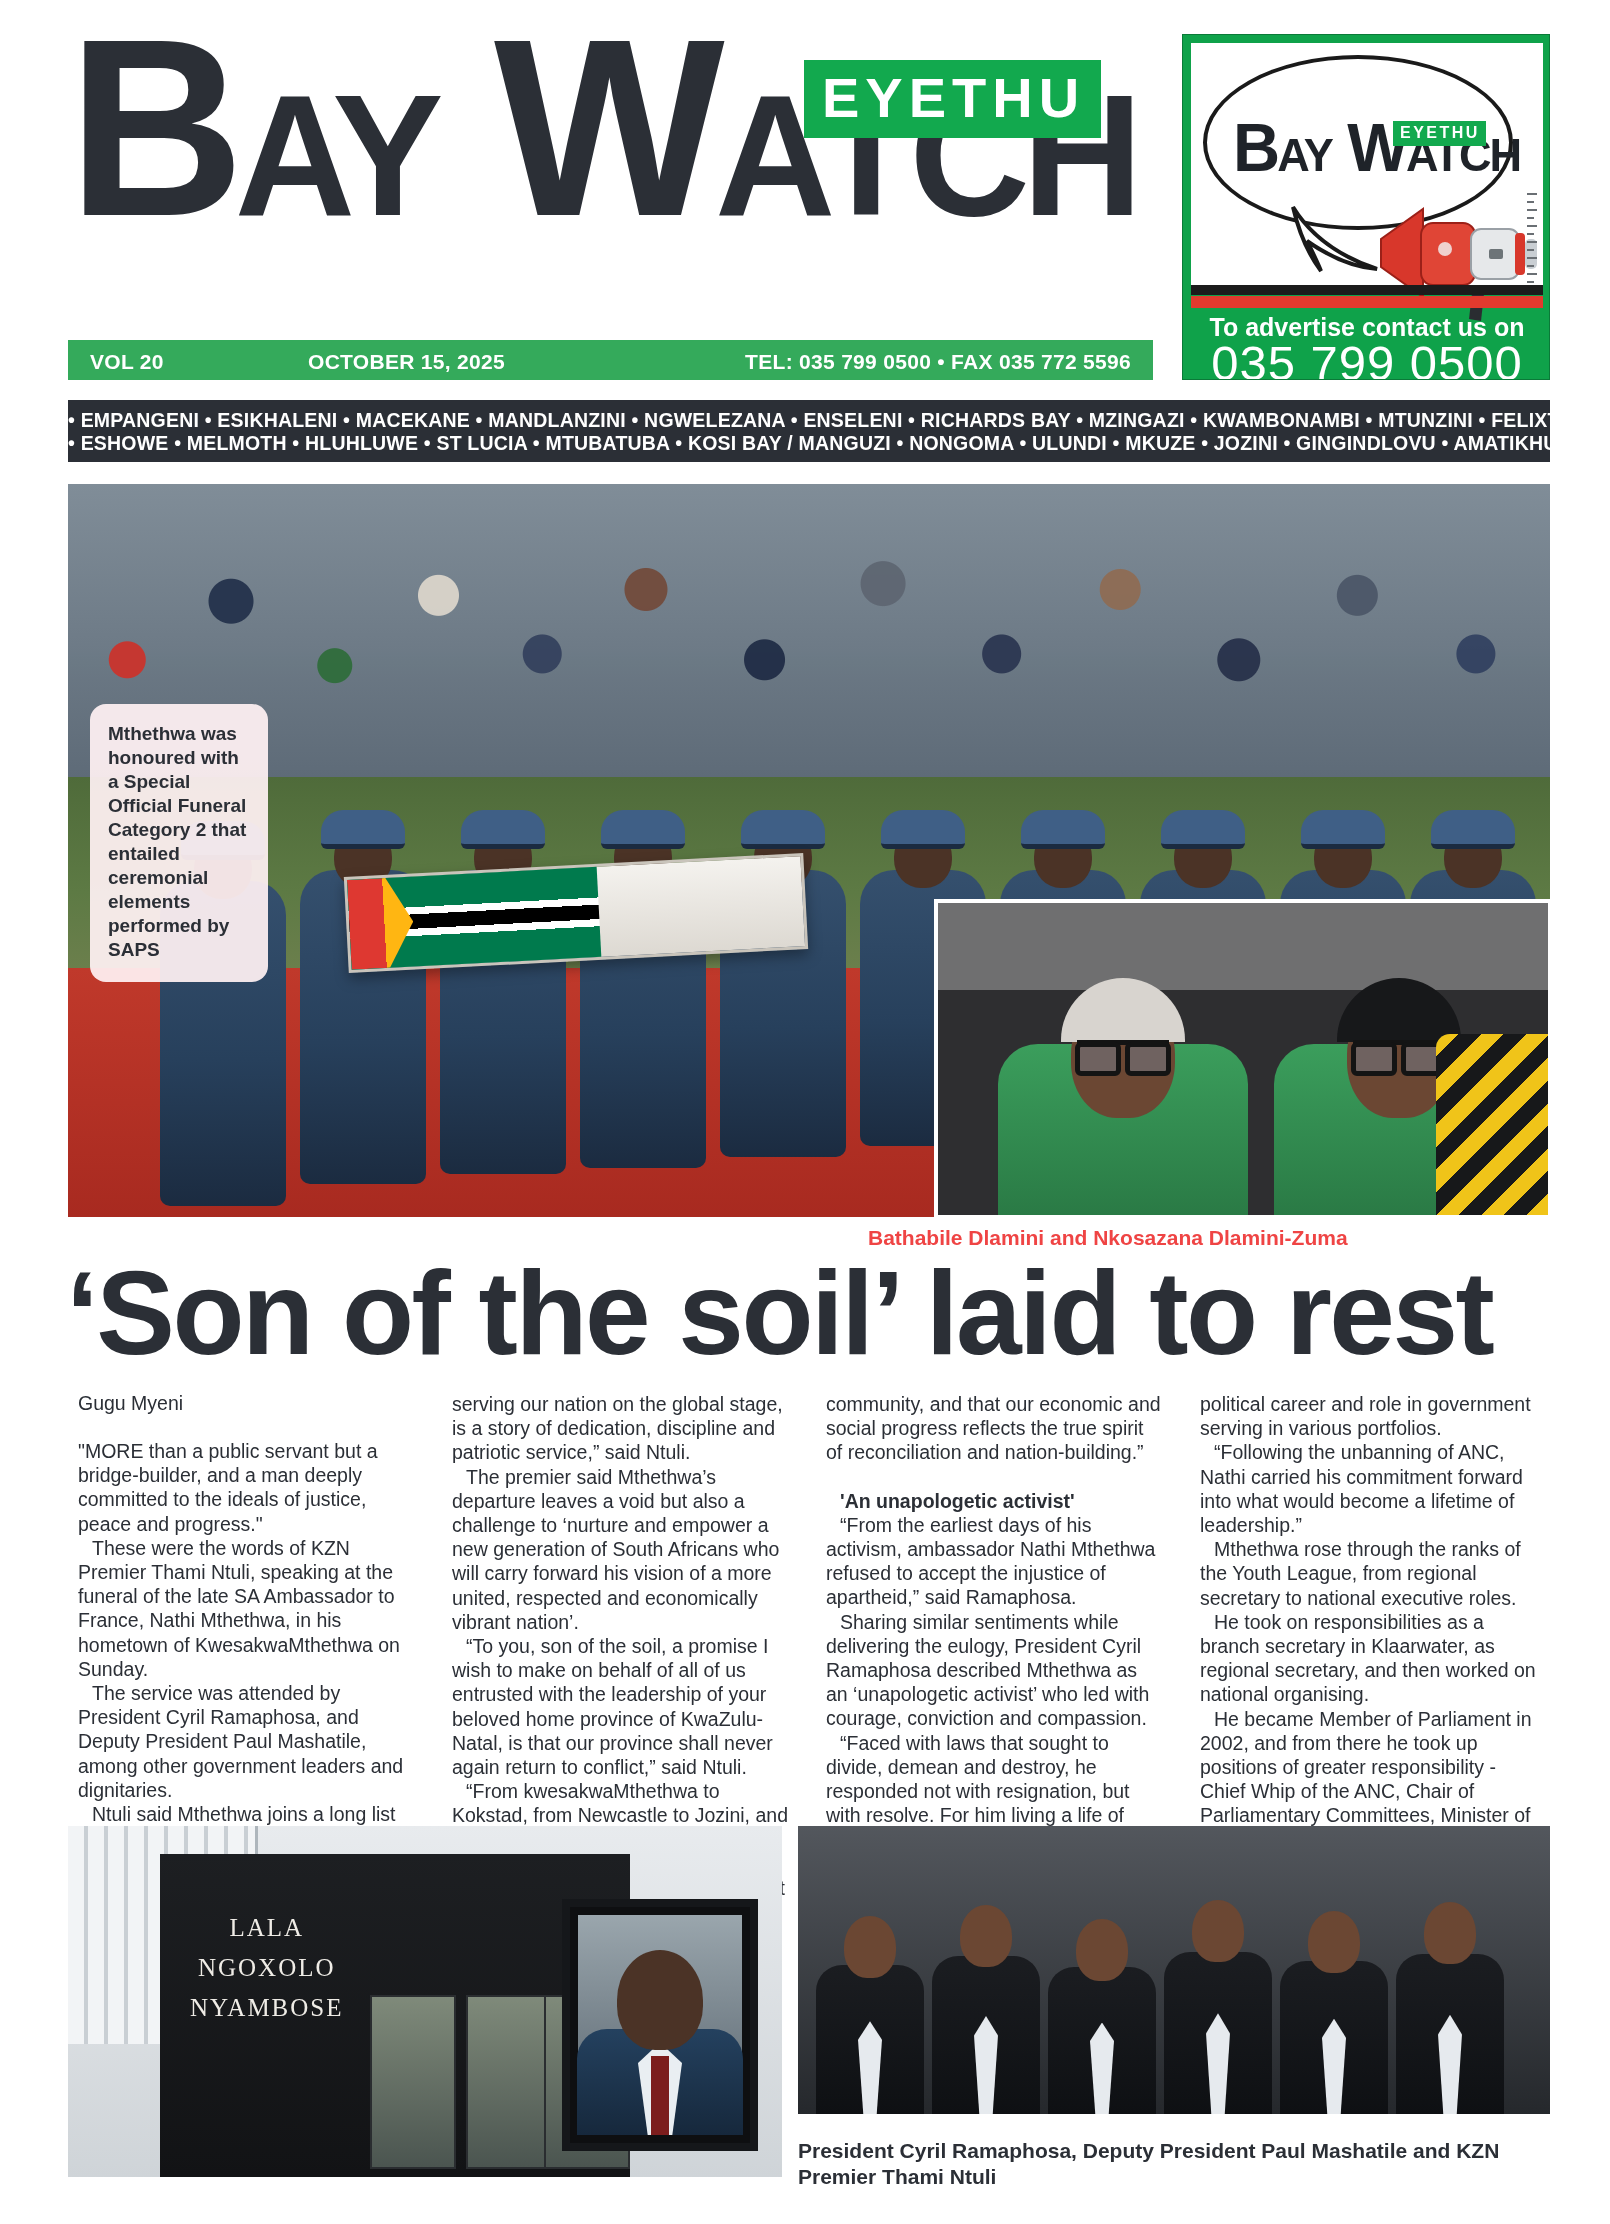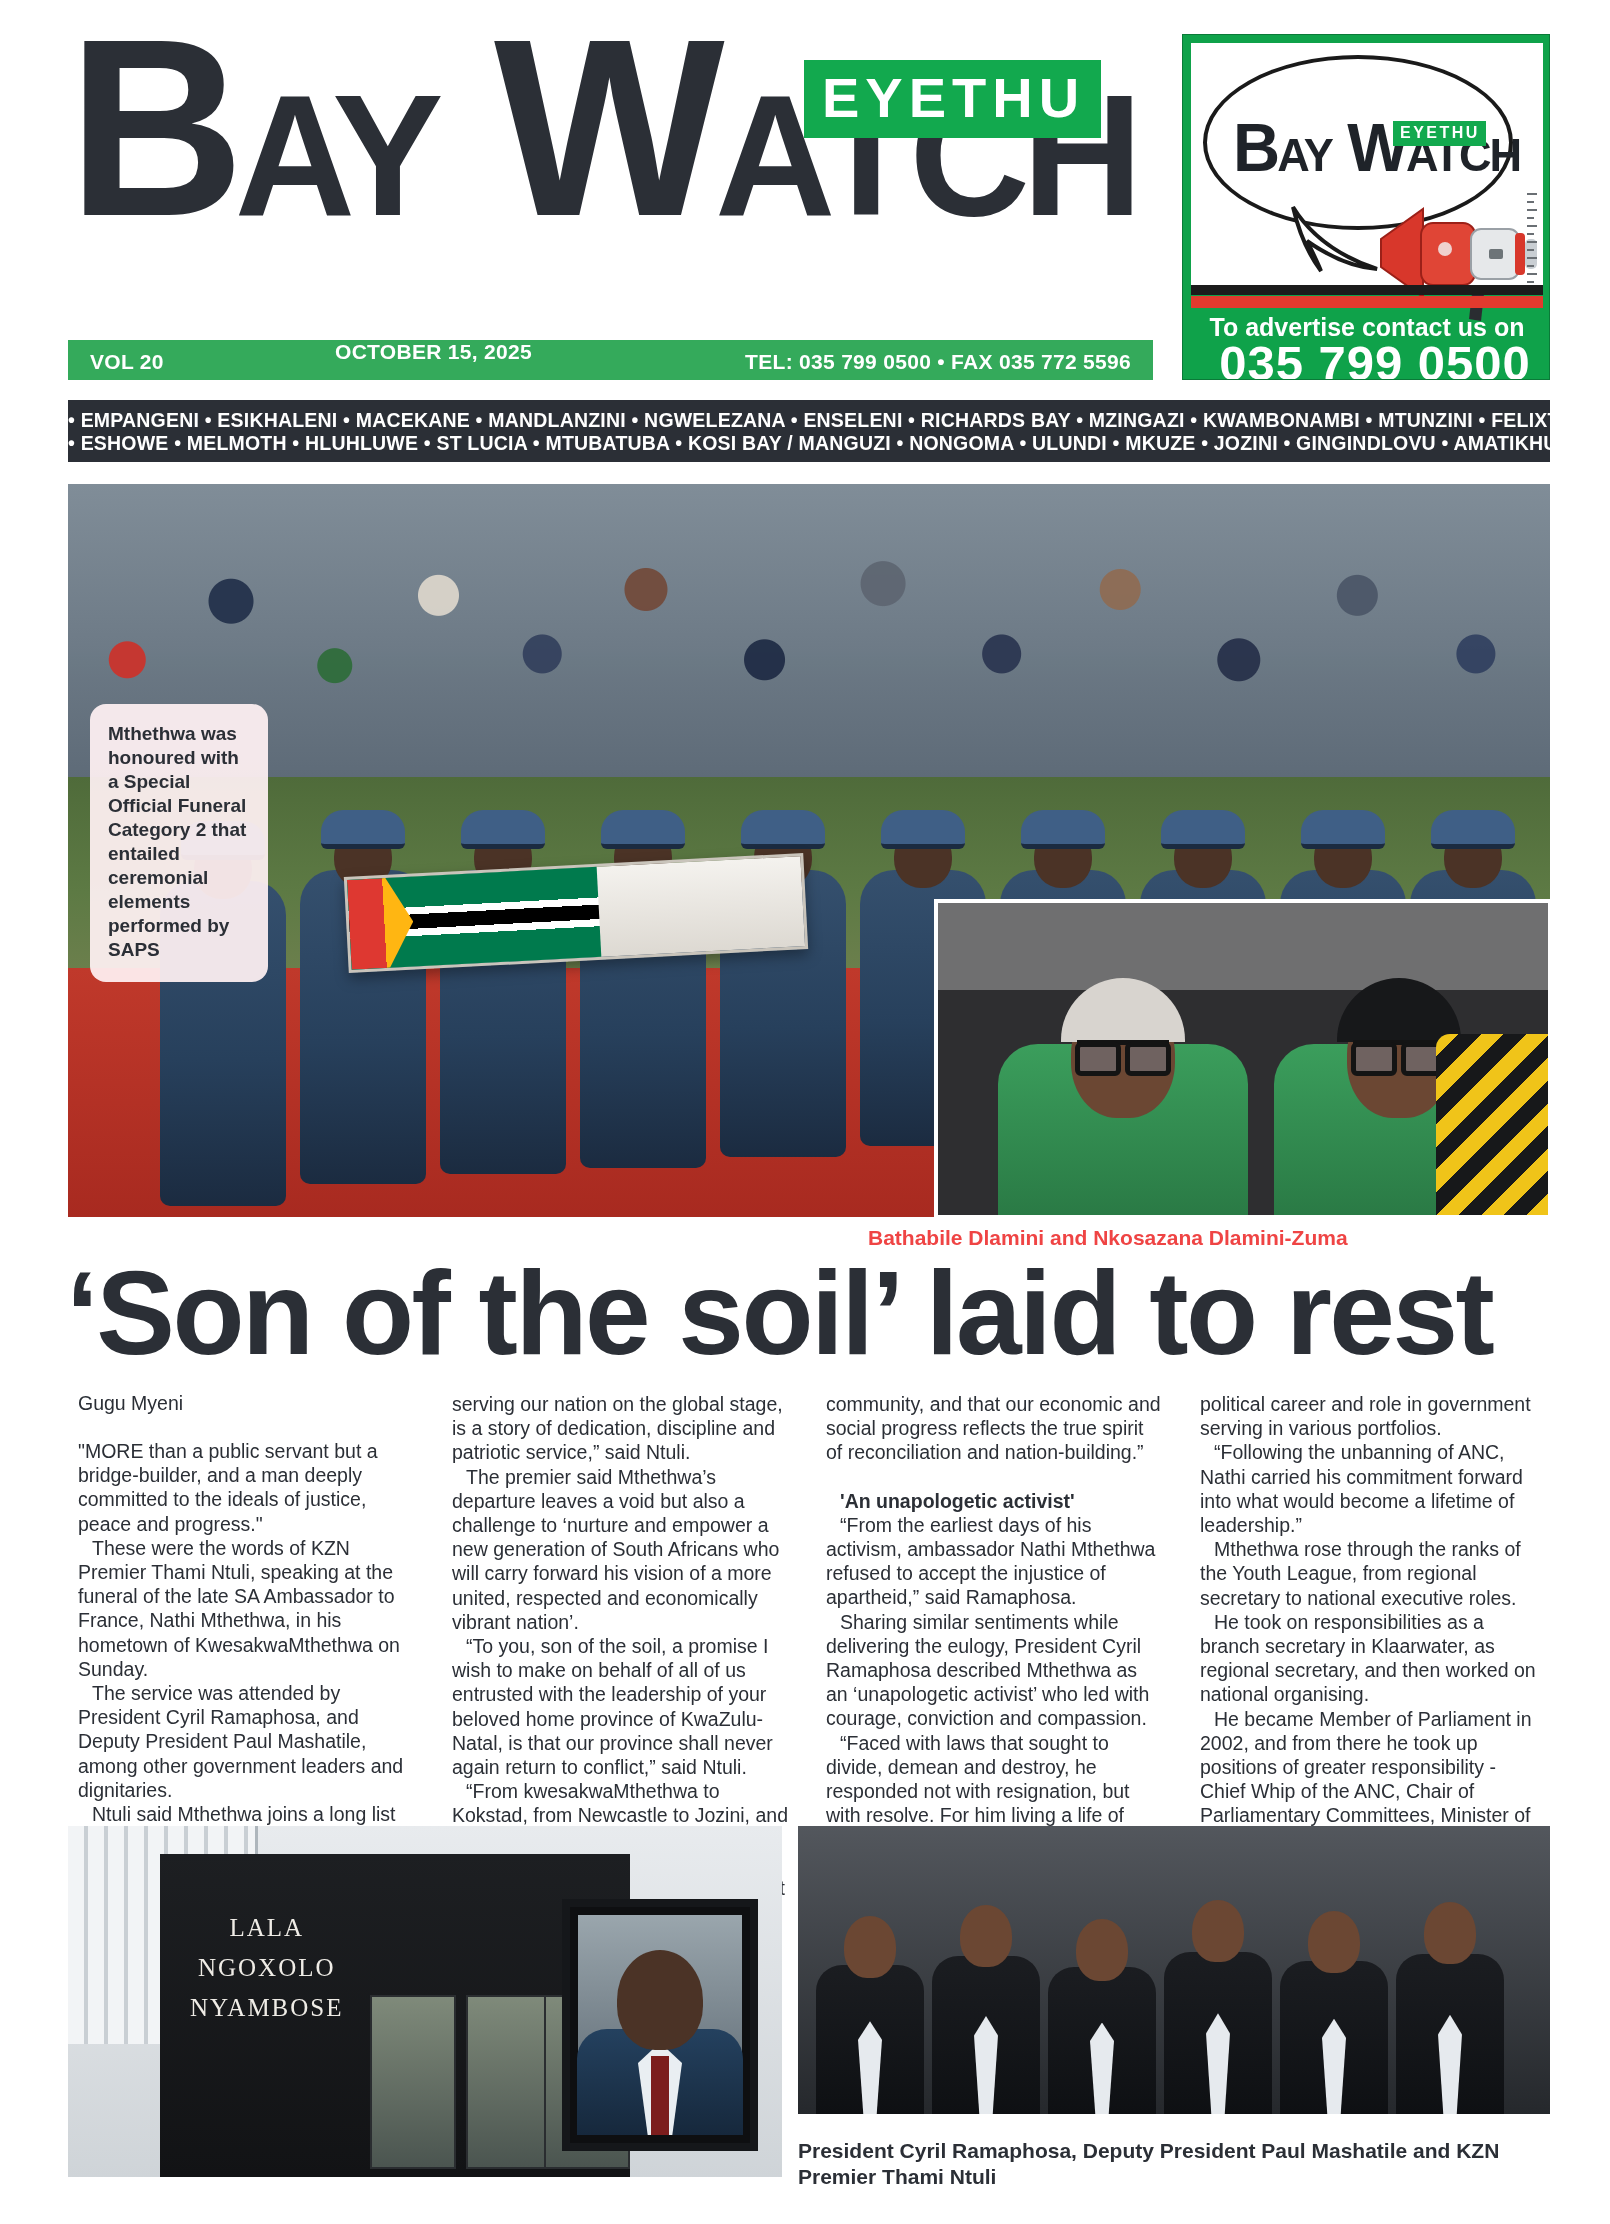--- a/index.html
+++ b/index.html
@@ -50,21 +50,21 @@
   
   .info-bar {
     position: absolute; left: 68px; top: 340px; width: 1085px; height: 40px;
     background: #34aa5b;
     color: #ffffff;
     font-size: 21px; font-weight: 700;
     font-family: "Liberation Sans Narrow","Liberation Sans",sans-serif;
     letter-spacing: .3px;
   }
   .info-bar .vol { position: absolute; left: 22px; top: 10px; }
-  .info-bar .date { position: absolute; left: 240px; top: 0; margin-left: 27px; }
+  .info-bar .date { position: absolute; left: 240px; top: 10px; }
   .info-bar .tel  { position: absolute; right: 22px; top: 10px; }
 
   
   .ad-box {
     position: absolute; left: 1182px; top: 34px; width: 368px; height: 346px;
     background: #0fa24a;
     border: 1px solid #0a7a38;
     overflow: hidden;
   }
   .ad-white {
@@ -100,22 +100,22 @@
   }
   .megaphone { position: absolute; left: 186px; top: 150px; width: 168px; height: 138px; }
   .ad-black-stripe { position:absolute; left:8px; top:250px; width:352px; height:10px; background:#1c1c1c; }
   .ad-red-stripe   { position:absolute; left:8px; top:261px; width:352px; height:12px; background:#e23a2e; }
   .ad-cta {
     position: absolute; left: 0; top: 278px; width: 368px; text-align: center;
     color:#fff; font-weight:700; font-size: 25px;
     font-family:"Liberation Sans Narrow","Liberation Sans",sans-serif;
   }
   .ad-phone {
-    position: absolute; left: 8px; top: 300px; width: 368px; text-align: center;
-    color:#fff; font-weight:700; font-size: 49px; letter-spacing: 1px;
+    position: absolute; left: 0; top: 300px; width: 368px; text-align: center;
+    color:#fff; font-weight:400; font-size: 49px; letter-spacing: 1px;
     font-family:"Liberation Sans Narrow","Liberation Sans",sans-serif;
   }
   .ad-rule-marks { position:absolute; right:6px; top:150px; width:10px; height:108px; }
 
   
   .towns-bar {
     position: absolute; left: 68px; top: 400px; width: 1482px; height: 62px;
     background: #2b2f36;
     color: #ffffff;
     text-align: center;

